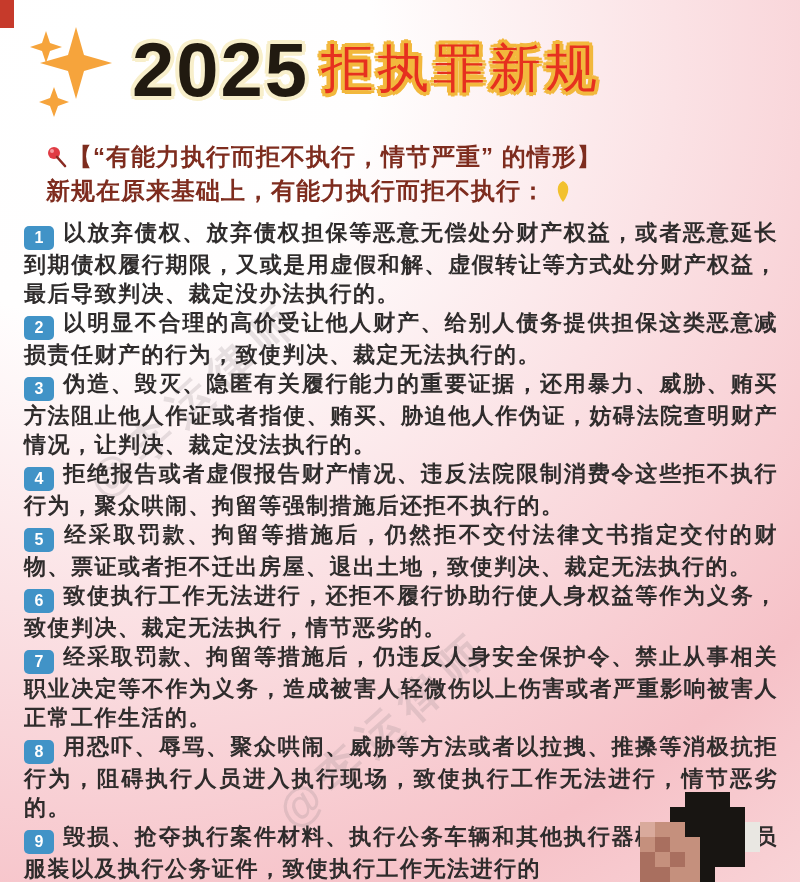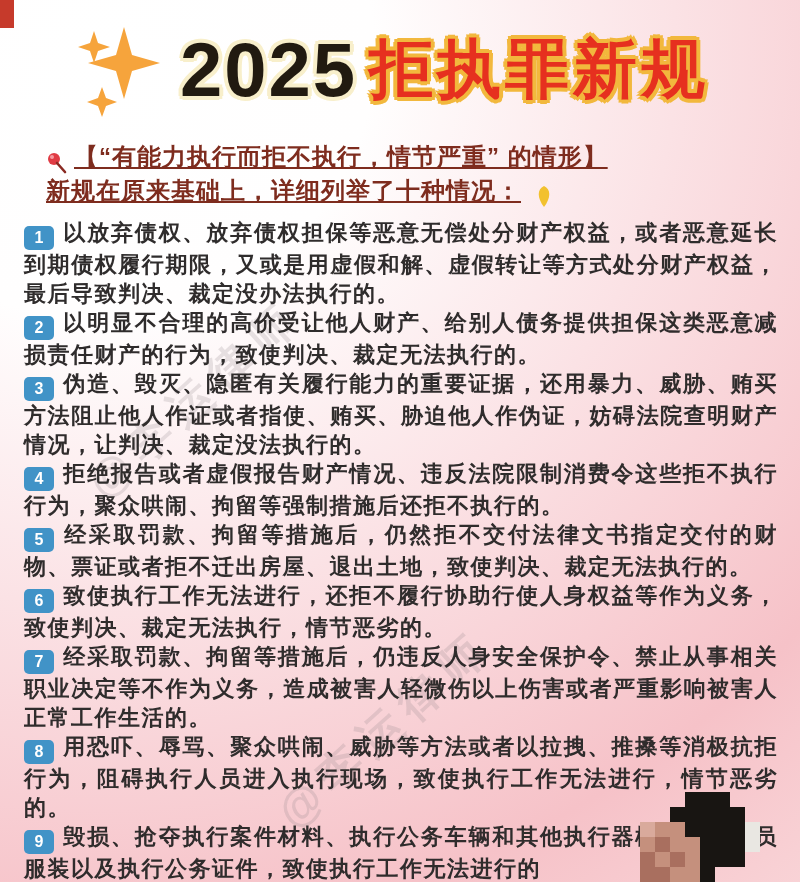--- a/index.html
+++ b/index.html
@@ -11,39 +11,39 @@
     background:
       radial-gradient(145% 125% at 12% 6%, #ffffff 0%, #fffefe 24%, #fbe2e5 50%, #f6c2c8 80%, #f9d6d9 100%);
   }
   .corner-mark{
     position:absolute;left:0;top:0;width:14px;height:28px;
     background:#c63a2b;z-index:3;
   }
   .header{
     position:relative;z-index:2;
     display:flex;align-items:center;gap:12px;
-    padding:14px 8px 0 24px;height:110px;margin-left:48px;
+    padding:14px 8px 0 24px;height:110px;
   }
   .sparkles{width:96px;height:100px;flex:0 0 auto;}
   .year{
     font-size:76px;font-weight:800;color:#211a10;letter-spacing:2px;
     text-shadow:-3px -3px 0 #f8efcb,3px -3px 0 #f8efcb,-3px 3px 0 #f8efcb,3px 3px 0 #f8efcb,
       0 -4px 0 #f8efcb,0 4px 0 #f8efcb,-4px 0 0 #f8efcb,4px 0 0 #f8efcb;
   }
   .title-red{
-    font-size:64px;font-weight:700;color:#e6301f;letter-spacing:4px;
+    font-size:52px;font-weight:400;color:#e6301f;letter-spacing:4px;
     text-shadow:-3px -3px 0 #f2b83d,3px -3px 0 #f2b83d,-3px 3px 0 #f2b83d,3px 3px 0 #f2b83d,
       0 -4px 0 #f2b83d,0 4px 0 #f2b83d,-4px 0 0 #f2b83d,4px 0 0 #f2b83d;
   }
   .subtitle{
     position:relative;z-index:2;
     margin:16px 0 0 46px;
     color:#7e2c1e;font-weight:800;font-size:24px;line-height:34px;letter-spacing:1px;
   }
-  .subtitle .row{display:flex;align-items:flex-end;gap:6px;text-decoration:underline;}
+  .subtitle .row{display:flex;align-items:center;gap:0;}
   .rules{
     position:relative;z-index:2;
     margin:10px 24px 0 24px;width:754px;
     color:#2f2c2c;font-size:22px;font-weight:700;line-height:29px;letter-spacing:1.5px;
     text-align:justify;
   }
   .rules p{margin:0;}
   .badge{
     display:inline-flex;align-items:center;justify-content:center;
     min-width:24px;height:24px;padding:0 3px;margin-right:9px;
@@ -85,21 +85,21 @@
   <div class="subtitle">
     <div class="row">
       <svg class="pin-icon" viewBox="0 0 22 22">
         <circle cx="8" cy="7" r="6" fill="#e03b44"></circle>
         <circle cx="6" cy="5" r="2" fill="#f59aa0"></circle>
         <path d="M11 11 L19 20" stroke="#8a2a22" stroke-width="2.6" stroke-linecap="round"></path>
       </svg>
       <span>【“有能力执行而拒不执行，情节严重” 的情形】</span>
     </div>
     <div class="row">
-      <span>新规在原来基础上，详细列举了十种情况：</span>
+      <span>新规在原来基础上，有能力执行而拒不执行：</span>
       <svg class="hand-icon" viewBox="0 0 22 24">
         <path d="M11 23 C4 14 4 5 11 2 C18 5 18 14 11 23 Z" fill="#f2c12e"></path>
       </svg>
     </div>
   </div>
 
   <div class="rules">
     <p><span class="badge">1</span><span>以放弃债权、放弃债权担保等恶意无偿处分财产权益，或者恶意延长到期债权履行期限，又或是用虚假和解、虚假转让等方式处分财产权益，最后导致判决、裁定没办法执行的。</span></p>
     <p><span class="badge">2</span><span>以明显不合理的高价受让他人财产、给别人债务提供担保这类恶意减损责任财产的行为，致使判决、裁定无法执行的。</span></p>
     <p><span class="badge">3</span><span>伪造、毁灭、隐匿有关履行能力的重要证据，还用暴力、威胁、贿买方法阻止他人作证或者指使、贿买、胁迫他人作伪证，妨碍法院查明财产情况，让判决、裁定没法执行的。</span></p>

